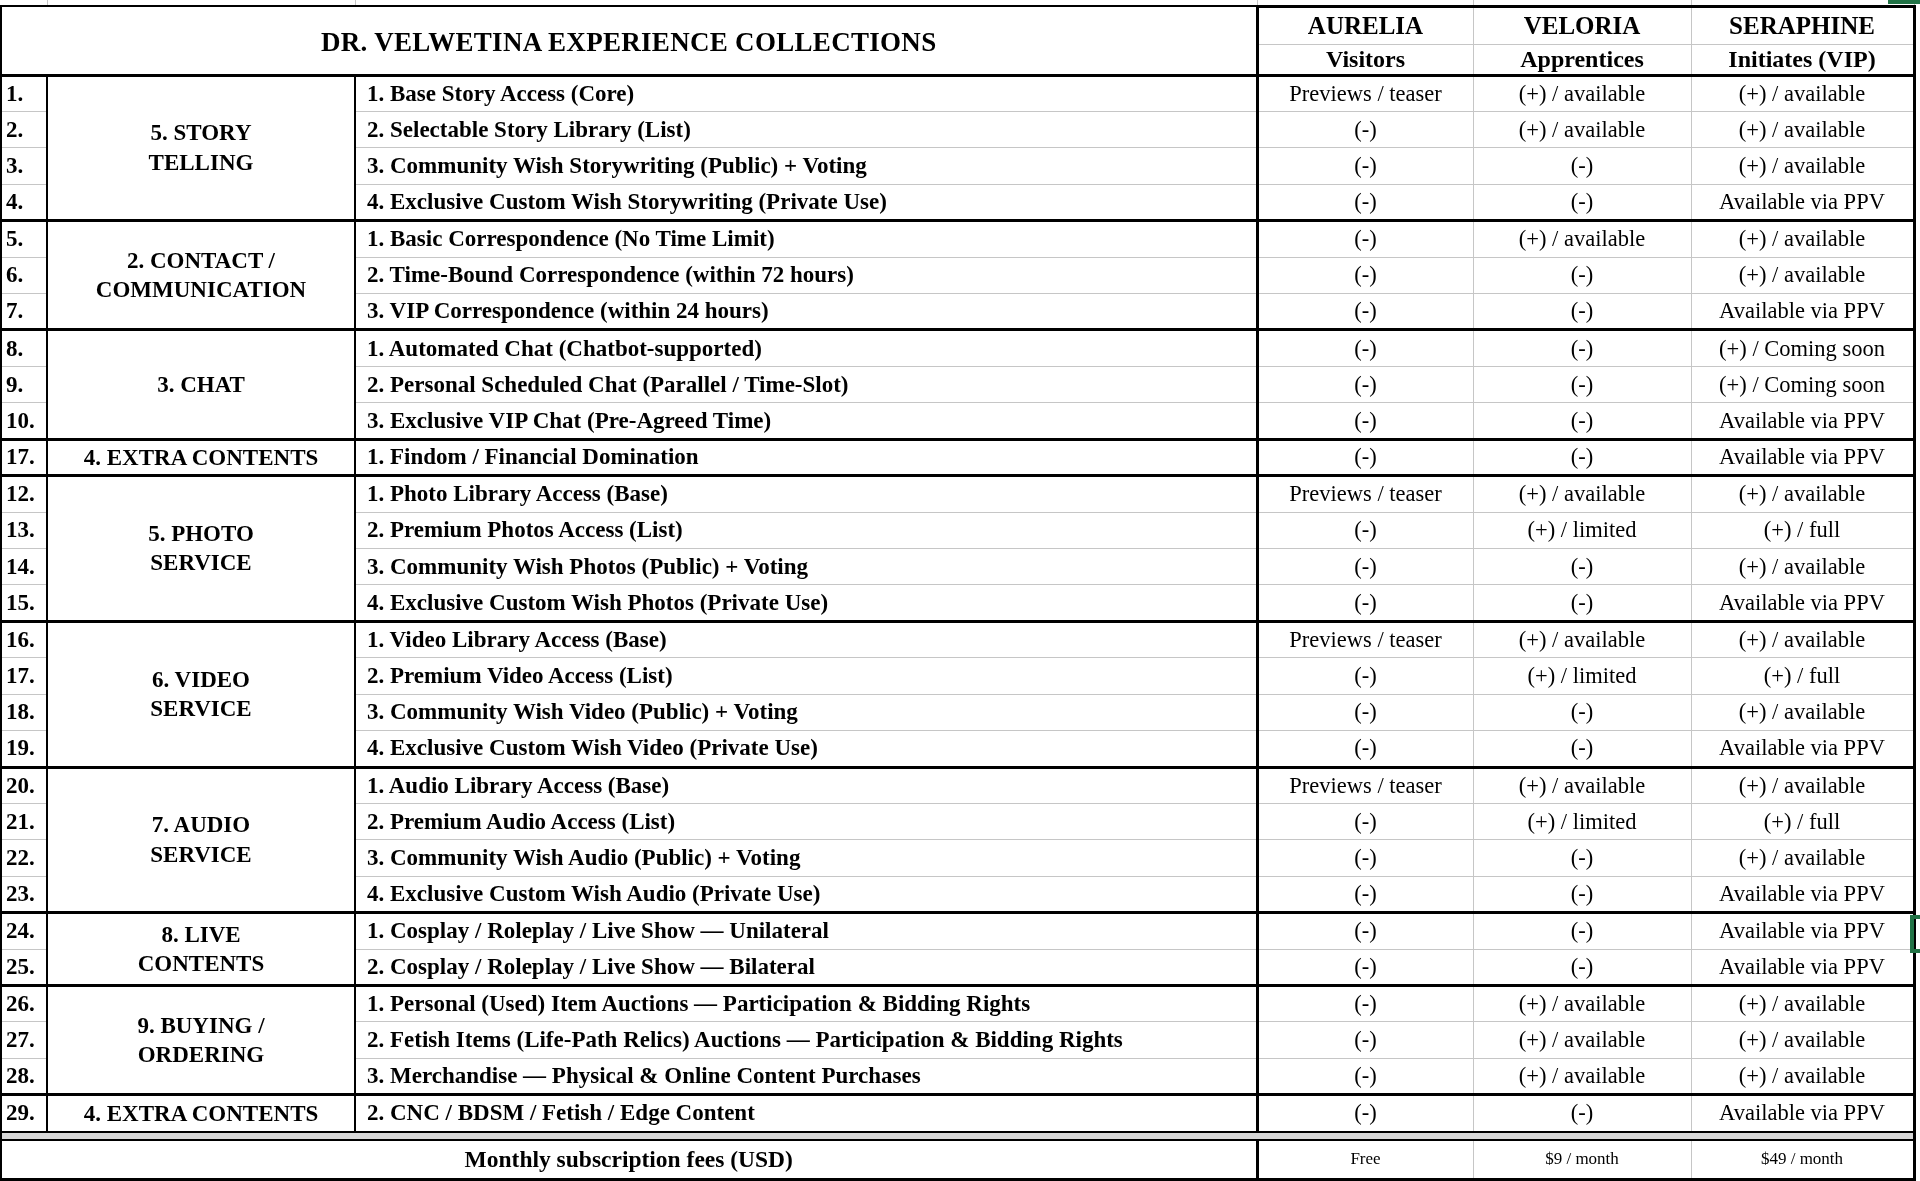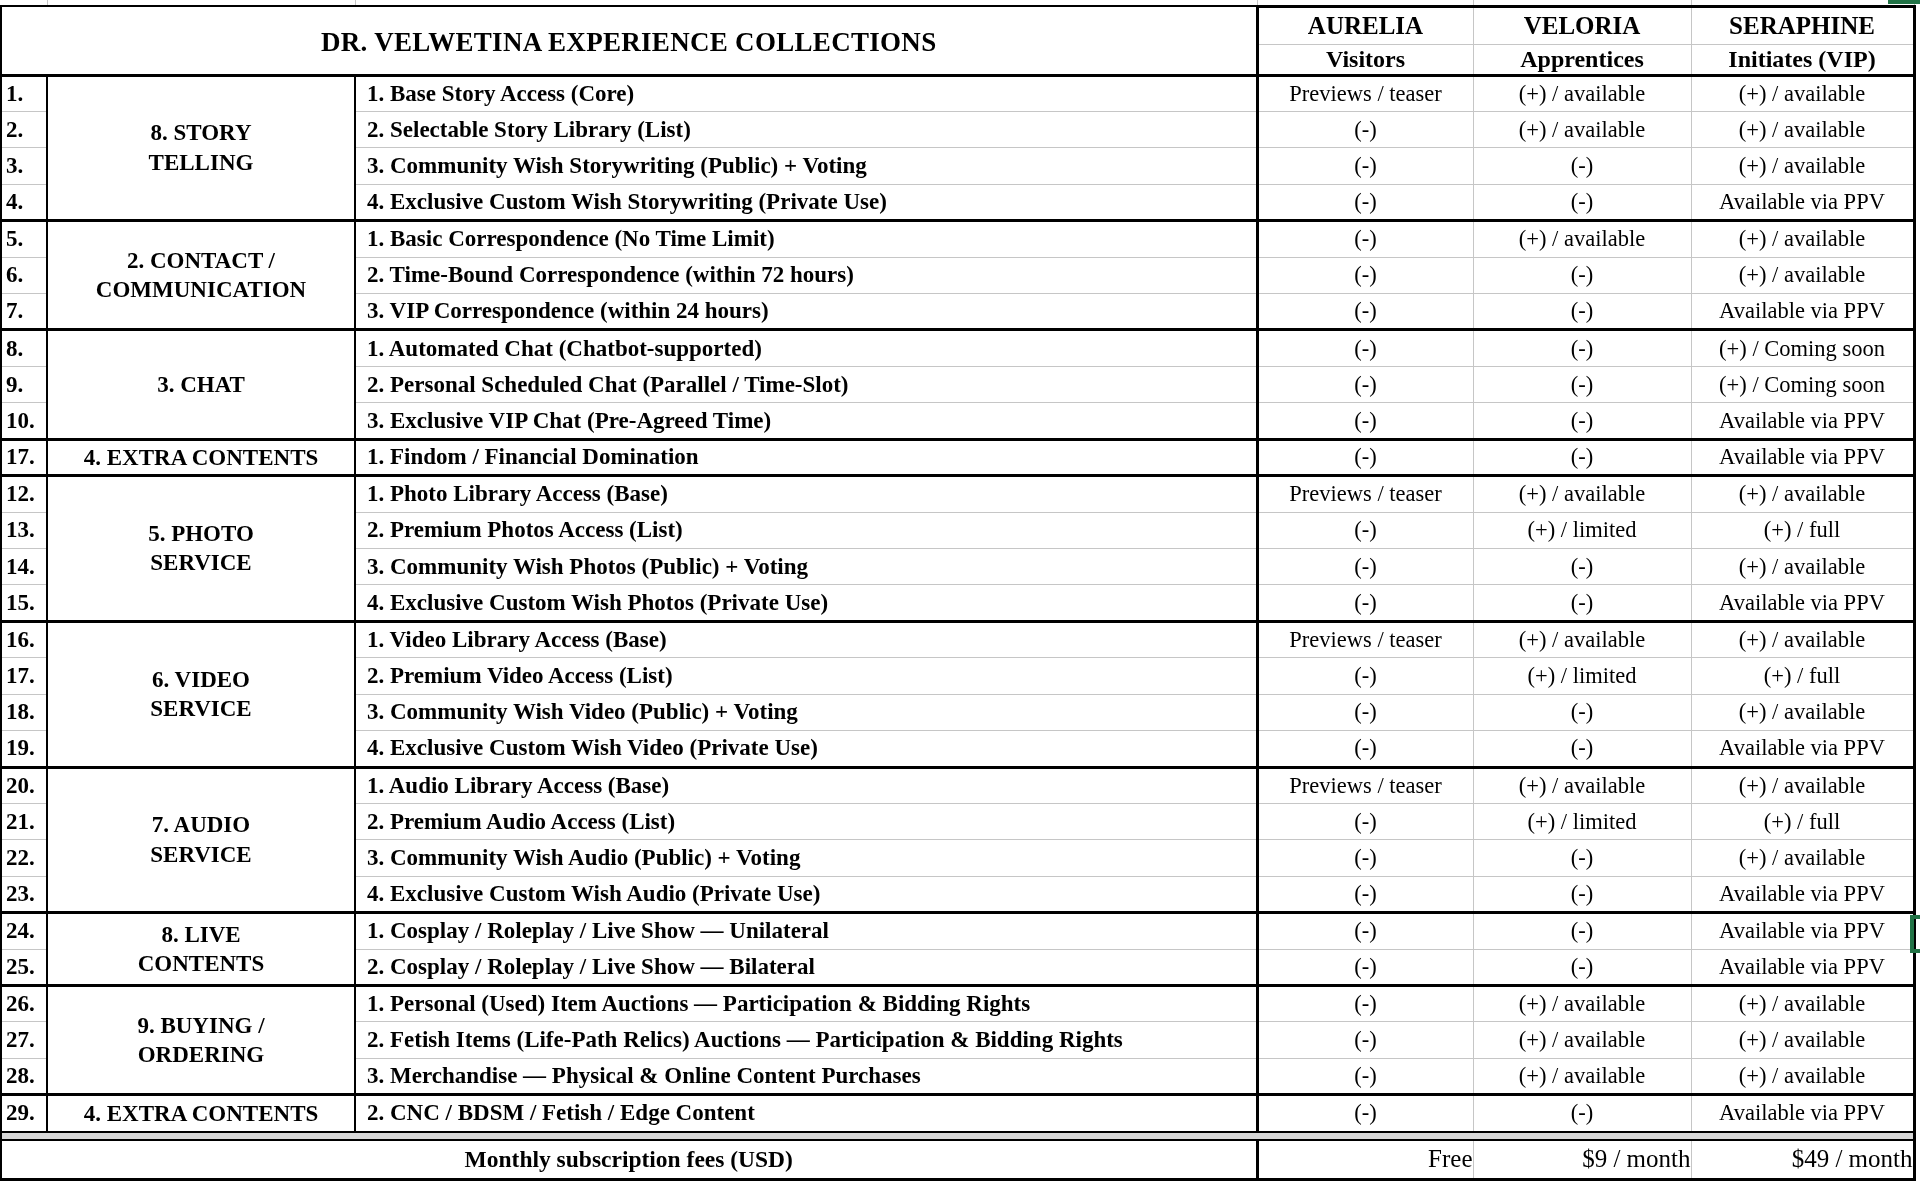--- a/index.html
+++ b/index.html
@@ -81,21 +81,21 @@
   tr.fee{height:40px;}
   td.fee-label{
     border-left:2px solid var(--ink);
     border-right:3px solid var(--ink);
     border-bottom:3px solid var(--ink);
     font-weight:bold;font-size:23.5px;text-align:center;margin-left:21px;
   }
   td.fee-val{
     border-right:1.5px solid var(--grid);
     border-bottom:3px solid var(--ink);
-    font-size:25px;text-align:right;white-space:nowrap;
+    font-size:17px;text-align:center;white-space:nowrap;
   }
   td.fee-val.last{border-right:3px solid var(--ink);}
   
   tr.r-bottom td{border-right:1.5px solid var(--grid);}
   
   .sel-top{
     position:absolute;left:1888px;top:0;width:32px;height:4px;
     background:var(--green);
   }
   .sel-cell{
@@ -135,21 +135,21 @@
       </tr>
       <tr class="h2">
         <td class="tier-sub">Visitors</td>
         <td class="tier-sub">Apprentices</td>
         <td class="tier-sub last">Initiates (VIP)</td>
       </tr>
     </thead>
     <tbody>
         <tr class="blk">
     <td class="num">1.</td>
-    <td class="cat" rowspan="4">8. STORY
+    <td class="cat" rowspan="4">5. STORY
 TELLING</td>
     <td class="item">1. Base Story Access (Core)</td>
     <td class="val">Previews / teaser</td>
     <td class="val">(+) / available</td>
     <td class="val last">(+) / available</td>
   </tr>
         <tr>
     <td class="num">2.</td>
 
     <td class="item">2. Selectable Story Library (List)</td>

